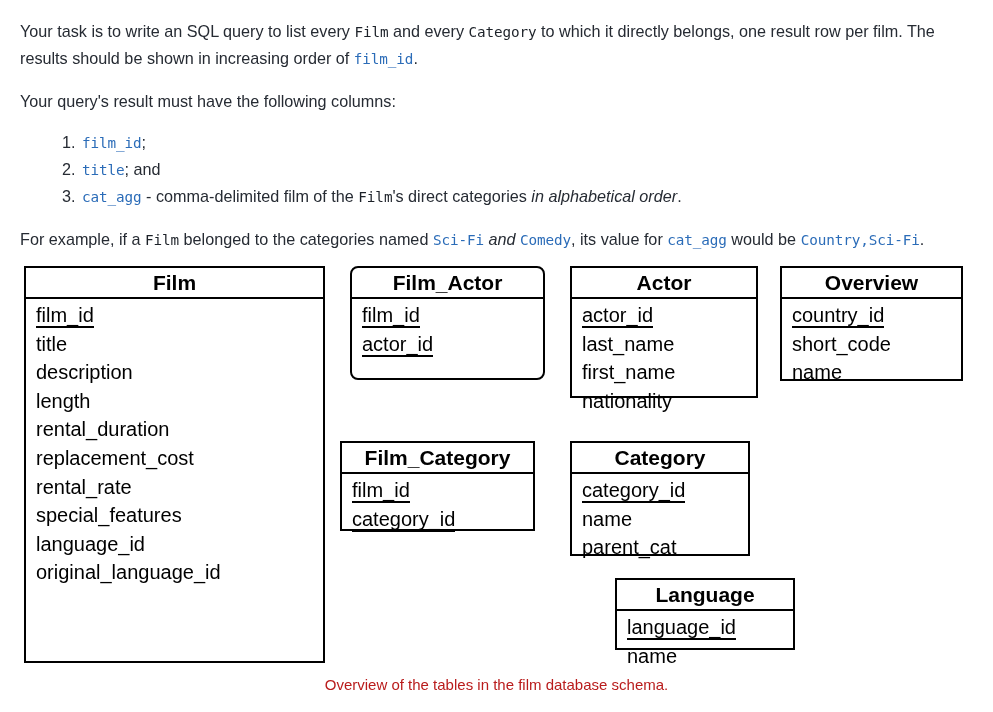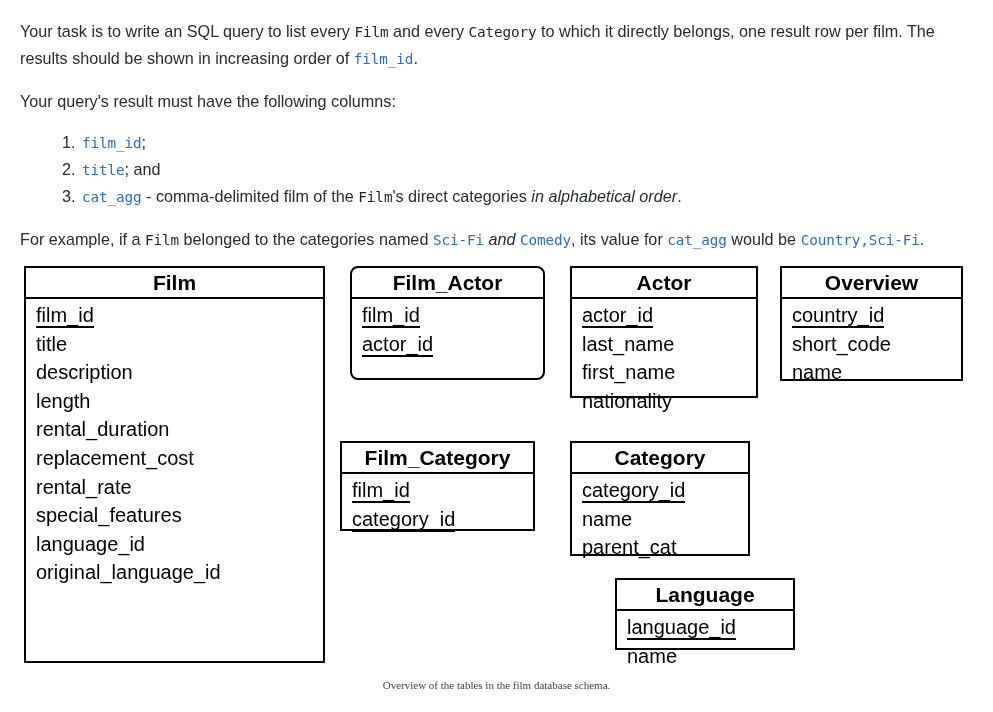--- a/index.html
+++ b/index.html
@@ -109,24 +109,24 @@
   #t-language      { left: 570px; top: 578px; width: 180px; height: 72px; margin-left: 45px; }
 
   #t-film .thead      { font-size: 21px; }
 
   .caption {
     position: absolute;
     left: 0;
     top: 676px;
     width: 993px;
     text-align: center;
-    font-size: 11px;
+    font-size: 15px;
     line-height: 18px;
-    color: #404040;
-    font-family: Liberation Serif, serif;
+    color: #b91c1c;
+    font-family: Liberation Sans, sans-serif;
   }
 </style>
 </head>
 <body>
 
 <div class="prose">
 
   <p class="para"><span>Your task is to write an SQL query to list every </span><code class="mono kw">Film</code><span> and every </span><code class="mono kw">Category</code><span> to which it directly belongs, one result row per film. The results should be shown in increasing order of </span><code class="mono col">film_id</code><span>.</span></p>
 
   <p class="para">Your query's result must have the following columns:</p>

